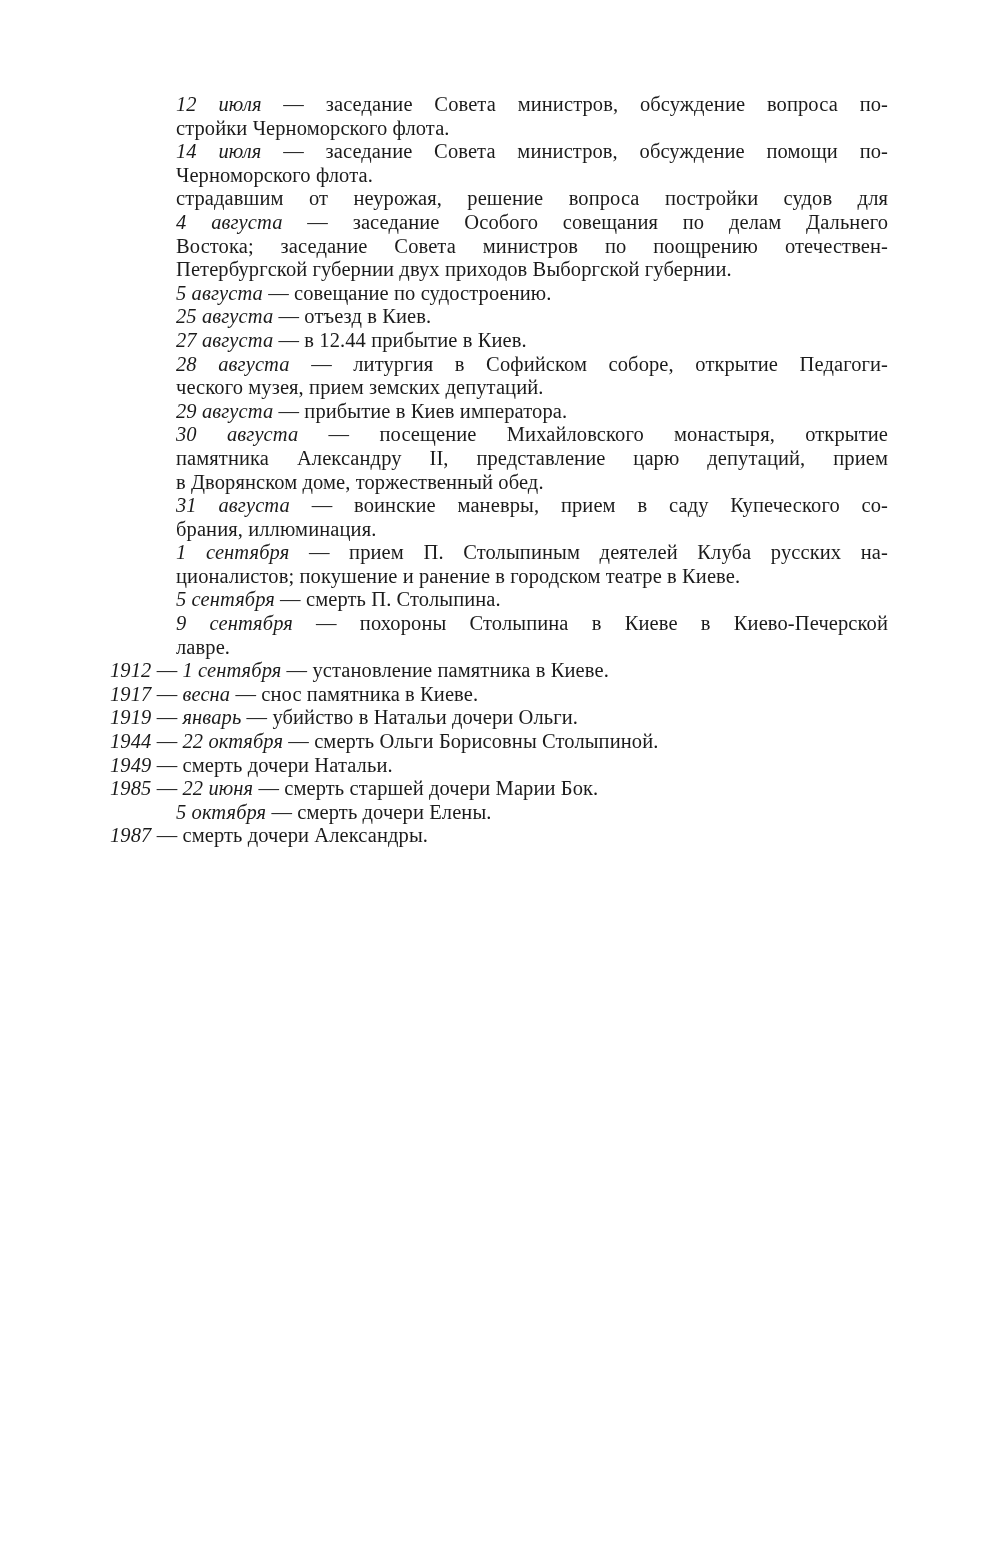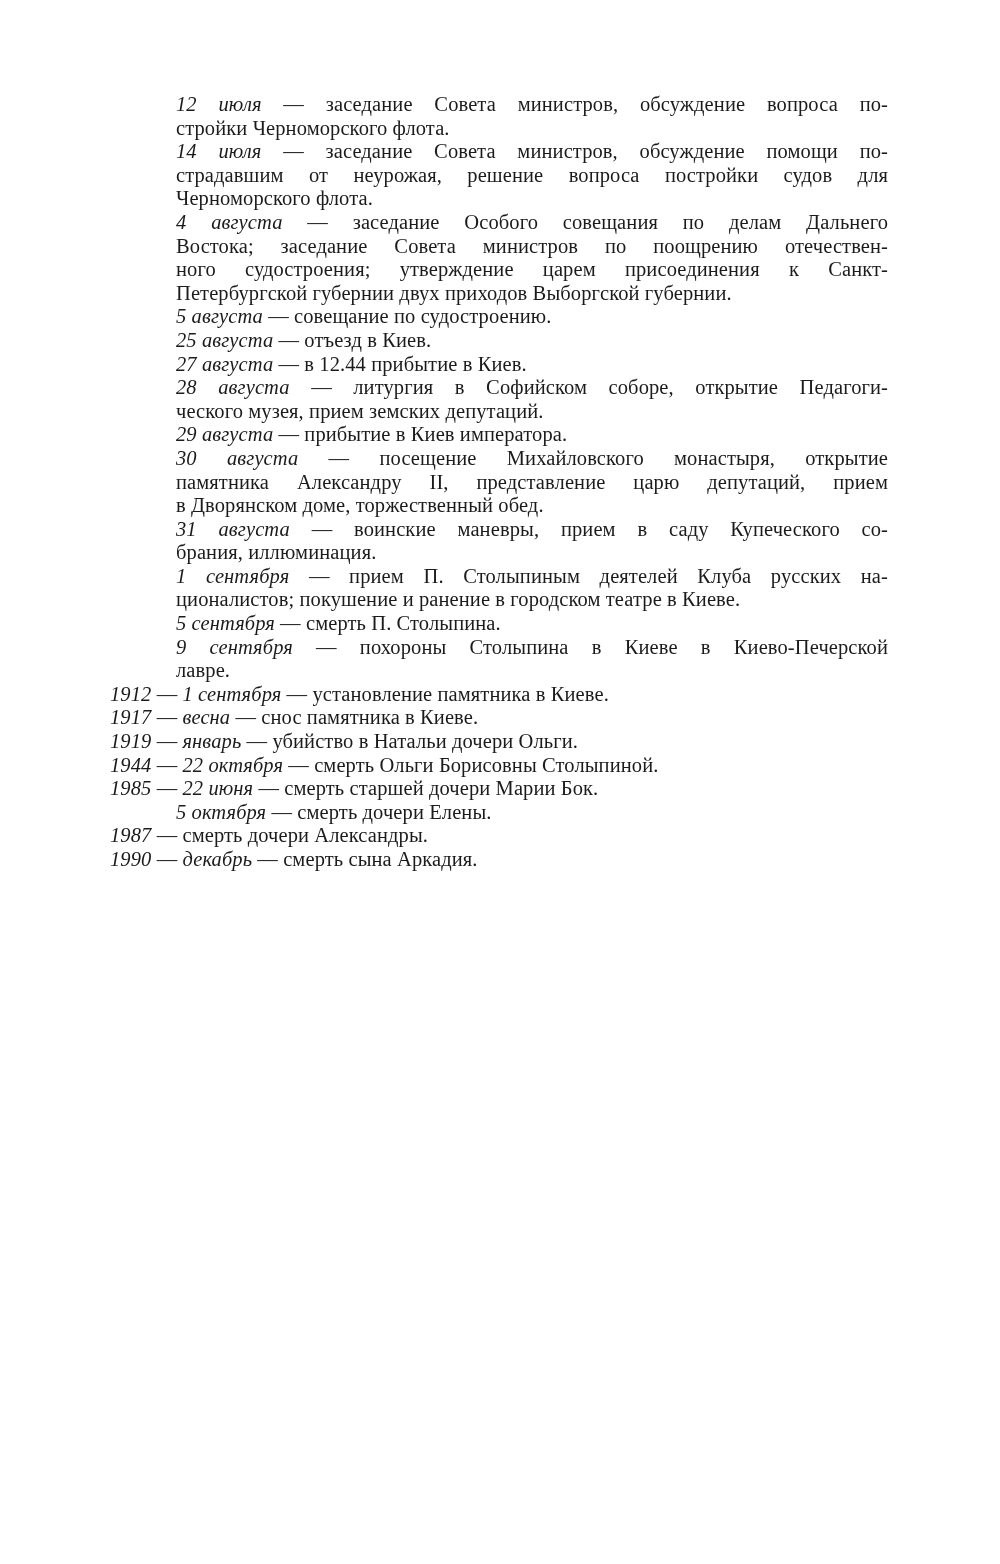--- a/index.html
+++ b/index.html
@@ -44,25 +44,24 @@
   }
 </style>
 </head>
 <body>
 
 <div class="page">
   <div class="textblock" id="textblock">
       <div class="line j"><span class="it">12 июля</span><span class="rm"> — заседание Совета министров, обсуждение вопроса по-</span></div>
       <div class="line"><span class="rm">стройки Черноморского флота.</span></div>
       <div class="line j"><span class="it">14 июля</span><span class="rm"> — заседание Совета министров, обсуждение помощи по-</span></div>
+      <div class="line"><span class="rm">Черноморского флота.</span></div>
       <div class="line j"><span class="rm">страдавшим от неурожая, решение вопроса постройки судов для</span></div>
-      <div class="line"><span class="rm">Черноморского флота.</span></div>
       <div class="line j"><span class="it">4 августа</span><span class="rm"> — заседание Особого совещания по делам Дальнего</span></div>
       <div class="line j"><span class="rm">Востока; заседание Совета министров по поощрению отечествен-</span></div>
-      <div class="line j"><span class="rm">ного судостроения; утверждение царем присоединения к Санкт-</span></div>
       <div class="line"><span class="rm">Петербургской губернии двух приходов Выборгской губернии.</span></div>
       <div class="line"><span class="it">5 августа</span><span class="rm"> — совещание по судостроению.</span></div>
       <div class="line"><span class="it">25 августа</span><span class="rm"> — отъезд в Киев.</span></div>
       <div class="line"><span class="it">27 августа</span><span class="rm"> — в 12.44 прибытие в Киев.</span></div>
       <div class="line j"><span class="it">28 августа</span><span class="rm"> — литургия в Софийском соборе, открытие Педагоги-</span></div>
       <div class="line"><span class="rm">ческого музея, прием земских депутаций.</span></div>
       <div class="line"><span class="it">29 августа</span><span class="rm"> — прибытие в Киев императора.</span></div>
       <div class="line j"><span class="it">30 августа</span><span class="rm"> — посещение Михайловского монастыря, открытие</span></div>
       <div class="line j"><span class="rm">памятника Александру II, представление царю депутаций, прием</span></div>
       <div class="line"><span class="rm">в Дворянском доме, торжественный обед.</span></div>
@@ -70,18 +69,18 @@
       <div class="line"><span class="rm">брания, иллюминация.</span></div>
       <div class="line j"><span class="it">1 сентября</span><span class="rm"> — прием П. Столыпиным деятелей Клуба русских на-</span></div>
       <div class="line"><span class="rm">ционалистов; покушение и ранение в городском театре в Киеве.</span></div>
       <div class="line"><span class="it">5 сентября</span><span class="rm"> — смерть П. Столыпина.</span></div>
       <div class="line j"><span class="it">9 сентября</span><span class="rm"> — похороны Столыпина в Киеве в Киево-Печерской</span></div>
       <div class="line"><span class="rm">лавре.</span></div>
       <div class="line hang"><span class="it">1912</span><span class="rm"> — </span><span class="it">1 сентября</span><span class="rm"> — установление памятника в Киеве.</span></div>
       <div class="line hang"><span class="it">1917</span><span class="rm"> — </span><span class="it">весна</span><span class="rm"> — снос памятника в Киеве.</span></div>
       <div class="line hang"><span class="it">1919</span><span class="rm"> — </span><span class="it">январь</span><span class="rm"> — убийство в Натальи дочери Ольги.</span></div>
       <div class="line hang"><span class="it">1944</span><span class="rm"> — </span><span class="it">22 октября</span><span class="rm"> — смерть Ольги Борисовны Столыпиной.</span></div>
+      <div class="line hang"><span class="it">1949</span><span class="rm"> — смерть дочери Натальи.</span></div>
       <div class="line hang"><span class="it">1985</span><span class="rm"> — </span><span class="it">22 июня</span><span class="rm"> — смерть старшей дочери Марии Бок.</span></div>
       <div class="line"><span class="it">5 октября</span><span class="rm"> — смерть дочери Елены.</span></div>
       <div class="line hang"><span class="it">1987</span><span class="rm"> — смерть дочери Александры.</span></div>
-      <div class="line hang"><span class="it">1990</span><span class="rm"> — </span><span class="it">декабрь</span><span class="rm"> — смерть сына Аркадия.</span></div>
     </div>
 </div>
 
 </body></html>

